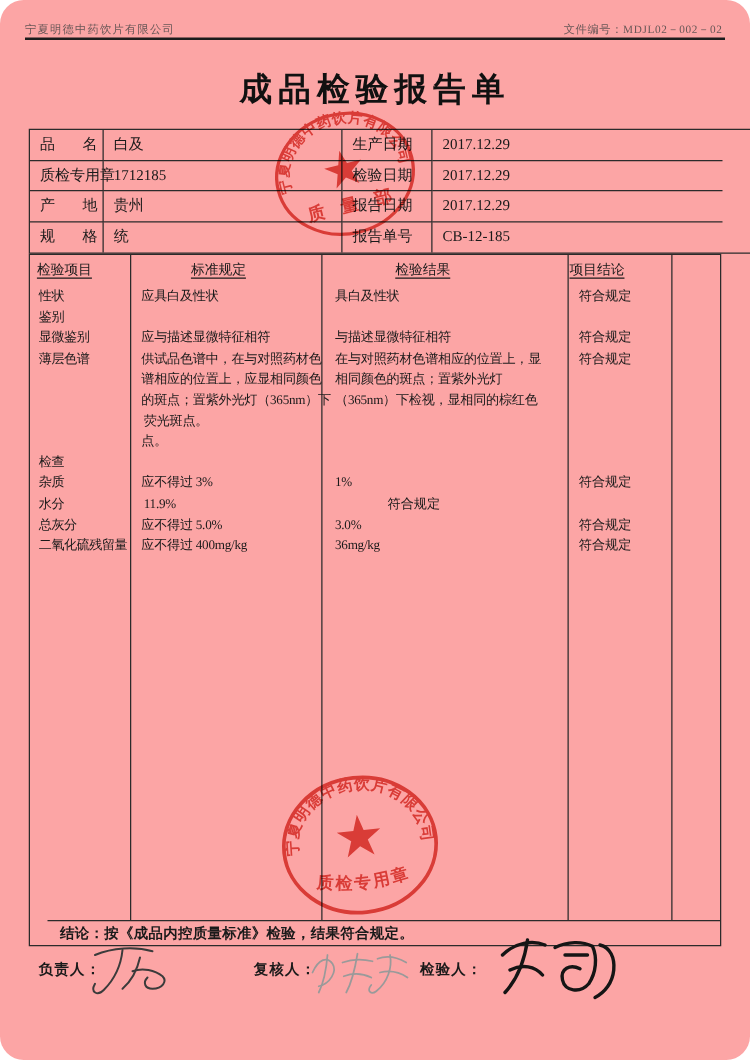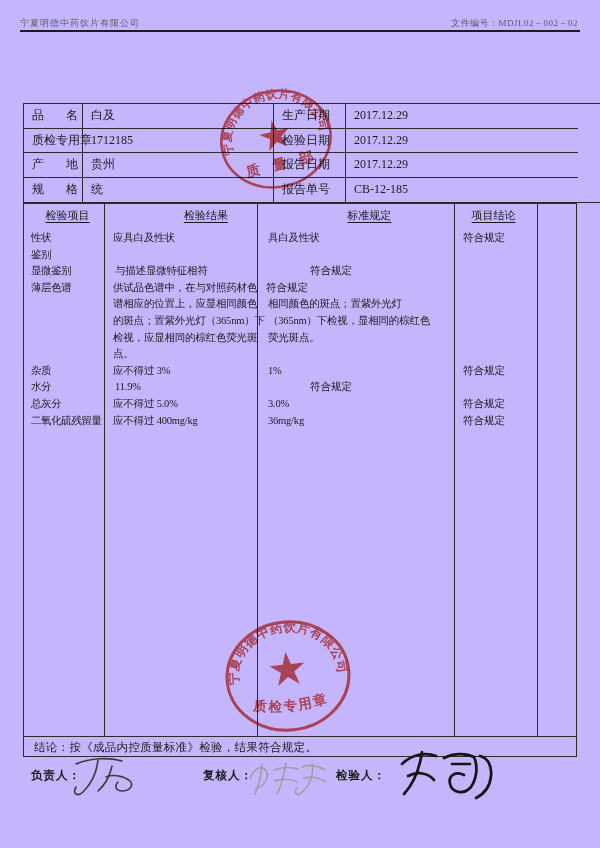--- a/index.html
+++ b/index.html
@@ -1,18 +1,18 @@
 <!DOCTYPE html>
 <html><head>
 <meta charset="utf-8">
 <style>
   html,body{margin:0;padding:0;background:#ffffff;}
   .page{
-    position:relative;width:600px;height:848px;background:#c4b5fd;overflow:hidden;
-    font-family:"Liberation Serif", serif;color:#1a1a1a;
+    position:relative;width:600px;height:848px;background:#fca5a5;overflow:hidden;
+    font-family:"Liberation Serif", serif;color:#1a1a1a;border-radius:19px;
   }
   
   .doc-header-left{position:absolute;left:20px;top:17px;font-size:9px;color:#444;letter-spacing:1px;opacity:.8;}
   .doc-header-right{position:absolute;right:22px;top:17px;font-size:9px;color:#444;letter-spacing:.5px;opacity:.8;}
   .doc-header-rule{position:absolute;left:20px;right:20px;top:30px;height:2px;background:#1c1c1c;}
   
   .doc-title{position:absolute;left:0;right:0;top:54px;text-align:center;
     font-size:26px;font-weight:bold;letter-spacing:5px;color:#111;}
   
   .info-table{position:absolute;left:23px;top:103px;width:599px;height:100px;
@@ -21,54 +21,55 @@
   .info-table .cell{border-right:1px solid #2b2b2b;border-bottom:1px solid #2b2b2b;
     display:flex;align-items:center;padding-left:8px;box-sizing:border-box;white-space:nowrap;}
   .info-table .cell.lastcol{border-right:none;}
   .info-table .cell.lastrow{border-bottom:none;}
   .jlabel{display:inline-block;width:46px;text-align-last:justify;}
   
   .insp-table{position:absolute;left:23px;top:203px;width:554px;height:554px;
     border:1px solid #2b2b2b;box-sizing:border-box;font-size:10.5px;}
   .vline{position:absolute;top:0;width:1px;height:532px;background:#2b2b2b;}
   .vline.v1{left:80px;} .vline.v2{left:233px;} .vline.v3{left:430px;} .vline.v4{left:513px;}
-  .insp-headrow{position:absolute;top:4px;left:16px;width:552px;display:flex;gap:43px;}
+  .insp-headrow{position:absolute;top:4px;left:0;width:552px;display:flex;gap:43px;}
   .insp-headrow .hc{text-align:center;font-size:11px;}
   .insp-headrow .hc span{text-decoration:underline;text-underline-offset:3px;}
   .hc.c1{width:80px;} .hc.c2{width:153px;} .hc.c3{width:197px;} .hc.c4{width:83px;} .hc.c5{width:39px;}
   .insp-lines{position:absolute;top:26px;left:0;width:552px;}
   .tl{display:flex;height:16.6px;line-height:16.6px;white-space:nowrap;}
   .tl .c1{width:80px;padding-left:7px;box-sizing:border-box;letter-spacing:-.4px;}
   .tl .c2{width:153px;padding-left:9px;box-sizing:border-box;letter-spacing:-.2px;}
   .tl .c3{width:197px;padding-left:11px;box-sizing:border-box;letter-spacing:-.2px;}
   .tl .c4{width:83px;padding-left:9px;box-sizing:border-box;font-family:Liberation Serif, serif;}
   
-  .conclusion-row{position:absolute;left:0;right:0;top:532px;height:21px;
+  .conclusion-row{position:absolute;left:14px;right:0;top:532px;height:21px;
     border-top:1px solid #2b2b2b;line-height:21px;padding-left:10px;
-    font-size:11.5px;font-weight:normal;letter-spacing:.3px;}
+    font-size:11.5px;font-weight:bold;letter-spacing:.3px;}
   
   .stamp{position:absolute;mix-blend-mode:multiply;opacity:.88;}
   .stamp-top{left:216px;top:83px;transform:rotate(-14deg);}
   .stamp-bottom{left:222px;top:616px;transform:rotate(-6deg);}
   
   .sig-row{position:absolute;left:0;top:760px;width:486px;height:60px;font-size:11.5px;}
   .sig-label{position:absolute;top:8px;font-weight:bold;letter-spacing:1px;}
   .sig-label.l1{left:31px;} .sig-label.l2{left:203px;} .sig-label.l3{left:336px;}
   .sigsvg{position:absolute;}
   .sig1{left:62px;top:-10px;} .sig2{left:242px;top:-6px;} .sig3{left:392px;top:-16px;}
 </style>
 </head>
 <body>
 
 <div class="page">
 
   <div class="doc-header-left">宁夏明德中药饮片有限公司</div>
   <div class="doc-header-right">文件编号：MDJL02－002－02</div>
   <div class="doc-header-rule"></div>
 
+  <div class="doc-title">成品检验报告单</div>
 
   <div class="info-table">
     <div class="cell">
         <span class="jlabel">品 名</span>
       </div>
     <div class="cell">白及</div>
     <div class="cell">生产日期</div>
     <div class="cell lastcol">2017.12.29</div>
 
     <div class="cell">
@@ -94,70 +95,77 @@
   </div>
 
   <div class="insp-table">
     <div class="vline v1"></div>
     <div class="vline v2"></div>
     <div class="vline v3"></div>
     <div class="vline v4"></div>
 
     <div class="insp-headrow">
       <div class="hc c1"><span>检验项目</span></div>
+      <div class="hc c2"><span>标准规定</span></div>
       <div class="hc c3"><span>检验结果</span></div>
-      <div class="hc c2"><span>标准规定</span></div>
       <div class="hc c4"><span>项目结论</span></div>
       <div class="hc c5"></div>
     </div>
 
     <div class="insp-lines">
       <div class="tl">
           <span class="c1">性状</span>
           <span class="c2">应具白及性状</span>
           <span class="c3">具白及性状</span>
           <span class="c4">符合规定</span>
         </div>
       <div class="tl">
           <span class="c1">鉴别</span>
           <span class="c2"></span>
           <span class="c3"></span>
           <span class="c4"></span>
         </div>
       <div class="tl">
           <span class="c1">显微鉴别</span>
+          <span class="c2">应与描述显微特征相符</span>
           <span class="c3">与描述显微特征相符</span>
           <span class="c4">符合规定</span>
         </div>
       <div class="tl">
           <span class="c1">薄层色谱</span>
           <span class="c2">供试品色谱中，在与对照药材色</span>
+          <span class="c3">在与对照药材色谱相应的位置上，显</span>
           <span class="c4">符合规定</span>
         </div>
       <div class="tl">
           <span class="c1"></span>
           <span class="c2">谱相应的位置上，应显相同颜色</span>
           <span class="c3">相同颜色的斑点；置紫外光灯</span>
           <span class="c4"></span>
         </div>
       <div class="tl">
           <span class="c1"></span>
           <span class="c2">的斑点；置紫外光灯（365nm）下</span>
           <span class="c3">（365nm）下检视，显相同的棕红色</span>
           <span class="c4"></span>
         </div>
       <div class="tl">
           <span class="c1"></span>
-          <span class="c2">检视，应显相同的棕红色荧光斑</span>
           <span class="c3">荧光斑点。</span>
           <span class="c4"></span>
         </div>
       <div class="tl">
           <span class="c1"></span>
           <span class="c2">点。</span>
+          <span class="c3"></span>
+          <span class="c4"></span>
+        </div>
+      <div class="tl">
+          <span class="c1">检查</span>
+          <span class="c2"></span>
           <span class="c3"></span>
           <span class="c4"></span>
         </div>
       <div class="tl">
           <span class="c1">杂质</span>
           <span class="c2">应不得过 3%</span>
           <span class="c3">1%</span>
           <span class="c4">符合规定</span>
         </div>
       <div class="tl">

